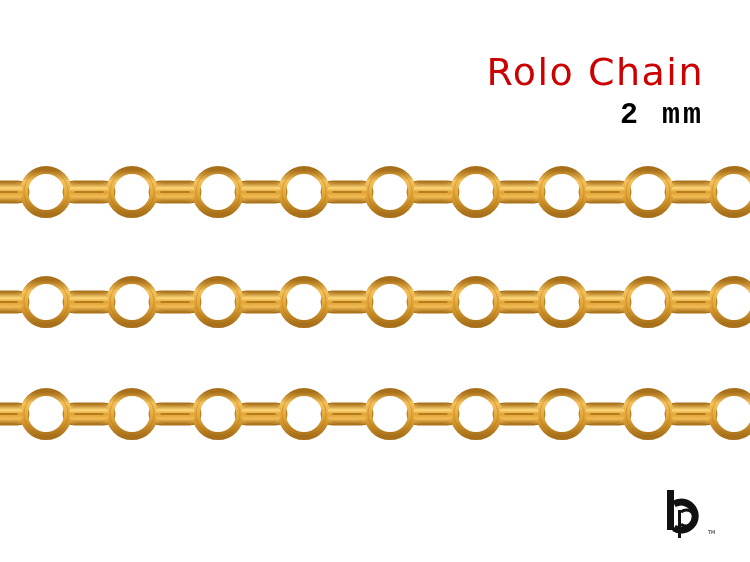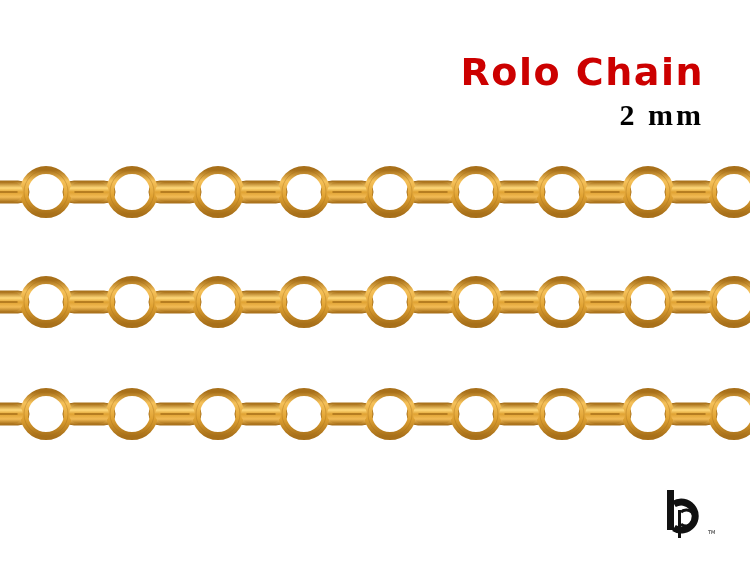--- a/index.html
+++ b/index.html
@@ -1,18 +1,18 @@
 <!DOCTYPE html>
 <html><head>
 <meta charset="utf-8">
 <style>
   html, body { margin: 0; padding: 0; background: #ffffff; }
   body { width: 750px; height: 562px; position: relative; overflow: hidden; font-family: "Liberation Sans", sans-serif; }
-  .title { position: absolute; right: 46px; top: 52px; font-family: "DejaVu Sans", sans-serif; font-weight: bold; font-size: 38px; letter-spacing: 1.5px; color: #cc0000; line-height: 40px; text-align: right; white-space: nowrap; }
-  .subtitle { position: absolute; right: 46px; top: 99px; font-family: Liberation Serif, serif; font-weight: bold; font-size: 30px; letter-spacing: 3px; color: #000000; line-height: 32px; text-align: right; white-space: nowrap; }
+  .title { position: absolute; right: 46px; top: 52px; font-family: "DejaVu Sans", sans-serif; font-weight: normal; font-size: 38px; letter-spacing: 1.5px; color: #cc0000; line-height: 40px; text-align: right; white-space: nowrap; }
+  .subtitle { position: absolute; right: 46px; top: 99px; font-family: Liberation Mono, monospace; font-weight: bold; font-size: 30px; letter-spacing: 3px; color: #000000; line-height: 32px; text-align: right; white-space: nowrap; }
   .chain-row { position: absolute; left: 0; width: 750px; height: 76px; }
   .chain-row svg { display: block; }
   .logo { position: absolute; left: 664px; top: 490px; width: 56px; height: 48px; }
 </style>
 </head>
 <body>
 
 <div class="title">Rolo Chain</div>
 <div class="subtitle">2 mm</div>
 

